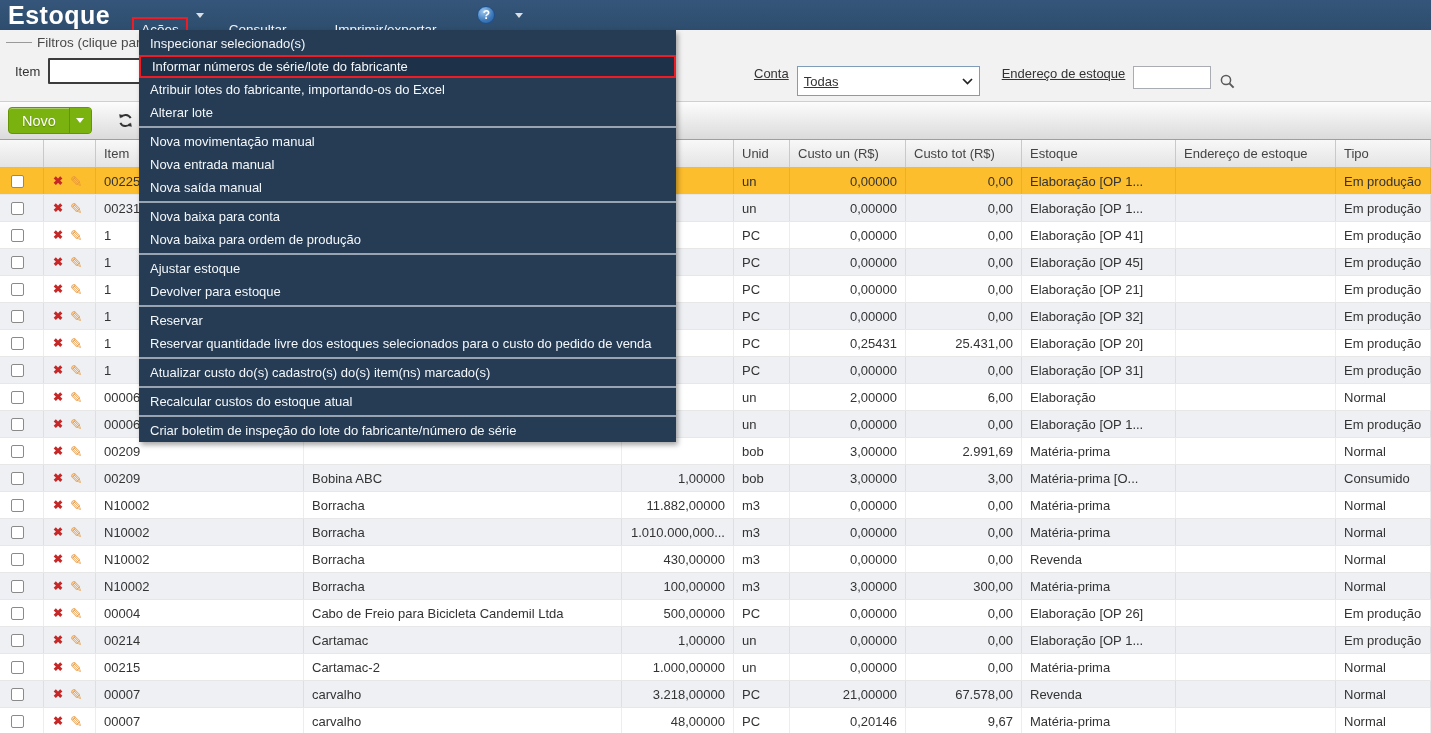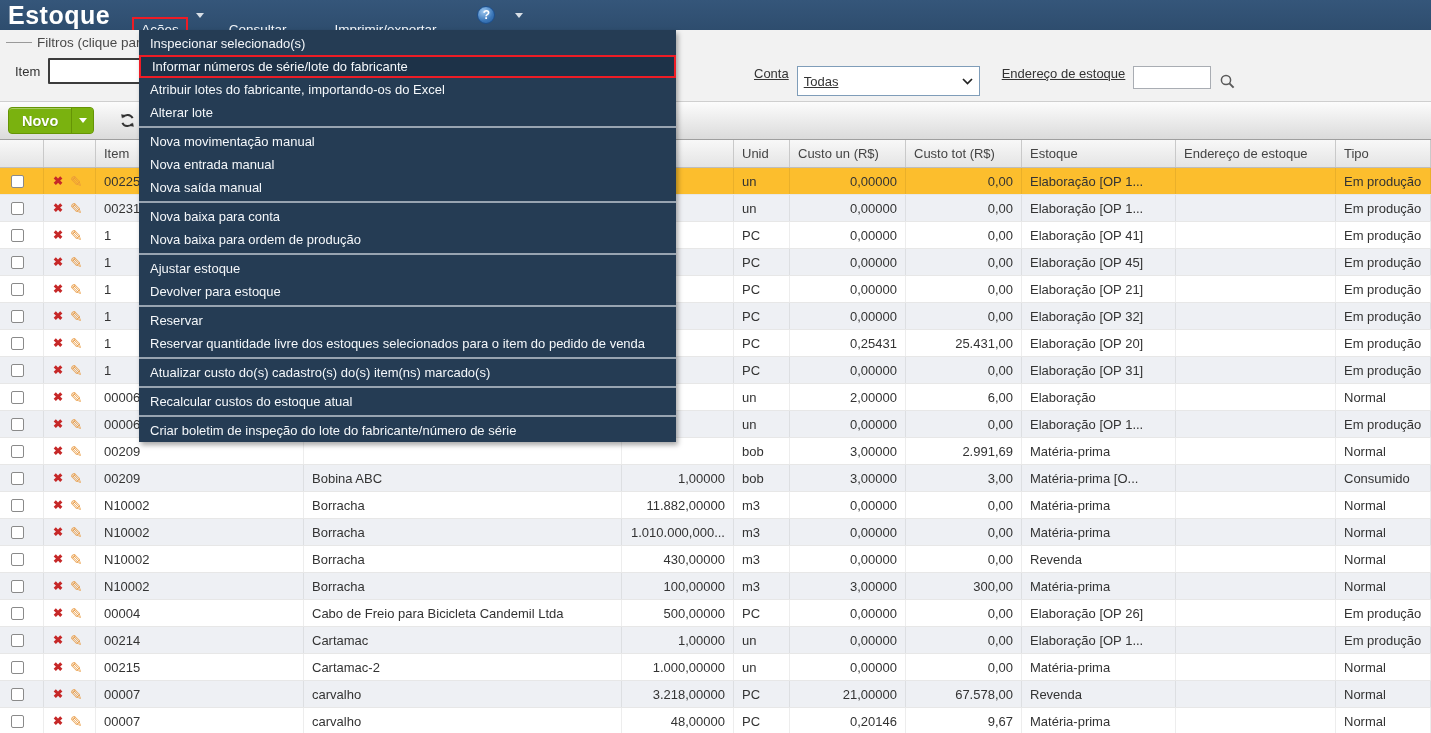--- a/index.html
+++ b/index.html
@@ -37,21 +37,21 @@
   .filter-right{position:absolute;left:754px;top:36px;display:flex;text-decoration:underline;}
   .select-box{width:183px;height:30px;border:1px solid #7f9db9;background:#fff;display:flex;align-items:center;justify-content:space-between;padding:0 6px;cursor:pointer;}
   .select-box svg{flex:0 0 auto;}
   .end-label{margin-left:22px;margin-right:8px;}
   .end-input{width:78px;height:23px;border:1px solid #a9adb3;background:#fff;padding:0 4px;font-family:"Liberation Sans",sans-serif;font-size:13px;}
   .mag{margin-left:8px;cursor:pointer;display:flex;align-items:center;}
 
   
   .toolbar{height:38px;background:linear-gradient(#fcfcfc,#dbdbdb);border-bottom:1px solid #9f9f9f;display:flex;align-items:center;}
   .btn-novo{display:flex;align-items:stretch;height:27px;margin-left:8px;border:1px solid var(--green-dark);border-radius:4px;overflow:hidden;cursor:pointer;background:var(--green);box-shadow:inset 0 1px 0 rgba(255,255,255,.35);}
-  .btn-novo .txt{color:#fff;font-weight:bold;font-size:14.5px;padding:0 13px;display:flex;align-items:center;text-shadow:0 1px 1px rgba(0,0,0,.25);}
+  .btn-novo .txt{color:#fff;font-weight:normal;font-size:14.5px;padding:0 13px;display:flex;align-items:center;text-shadow:0 1px 1px rgba(0,0,0,.25);}
   .btn-novo .arrow{width:22px;border-left:1px solid var(--green-dark);display:flex;align-items:center;justify-content:center;background:var(--green);}
   .btn-novo .arrow .caret{border-top-color:#fff;}
   .refresh{margin-left:25px;cursor:pointer;display:flex;align-items:center;}
 
   
   .grid-head,.trow{display:grid;grid-template-columns:44px 52px 208px 318px 112px 56px 116px 116px 154px 160px 1fr;}
   .grid-head{height:28px;background:linear-gradient(#f8f8f8,#e4e4e4);border-bottom:1px solid #bdbdbd;color:#444;}
   .grid-head>div{display:flex;align-items:center;padding:0 8px;border-right:1px solid #c9c9c9;white-space:nowrap;overflow:hidden;cursor:pointer;}
   .trow{height:27px;background:#fff;border-bottom:1px solid #e7e7e7;}
   .trow.alt{background:var(--alt-row);}
@@ -540,20 +540,20 @@
     <div class="menu-item">Nova entrada manual</div>
     <div class="menu-item">Nova saída manual</div>
     <div class="menu-sep"></div>
     <div class="menu-item">Nova baixa para conta</div>
     <div class="menu-item">Nova baixa para ordem de produção</div>
     <div class="menu-sep"></div>
     <div class="menu-item">Ajustar estoque</div>
     <div class="menu-item">Devolver para estoque</div>
     <div class="menu-sep"></div>
     <div class="menu-item">Reservar</div>
-    <div class="menu-item">Reservar quantidade livre dos estoques selecionados para o item do pedido de venda</div>
+    <div class="menu-item">Reservar quantidade livre dos estoques selecionados para o custo do pedido de venda</div>
     <div class="menu-sep"></div>
     <div class="menu-item">Atualizar custo do(s) cadastro(s) do(s) item(ns) marcado(s)</div>
     <div class="menu-sep"></div>
     <div class="menu-item">Recalcular custos do estoque atual</div>
     <div class="menu-sep"></div>
     <div class="menu-item">Criar boletim de inspeção do lote do fabricante/número de série</div>
   </div>
 
 </body></html>

